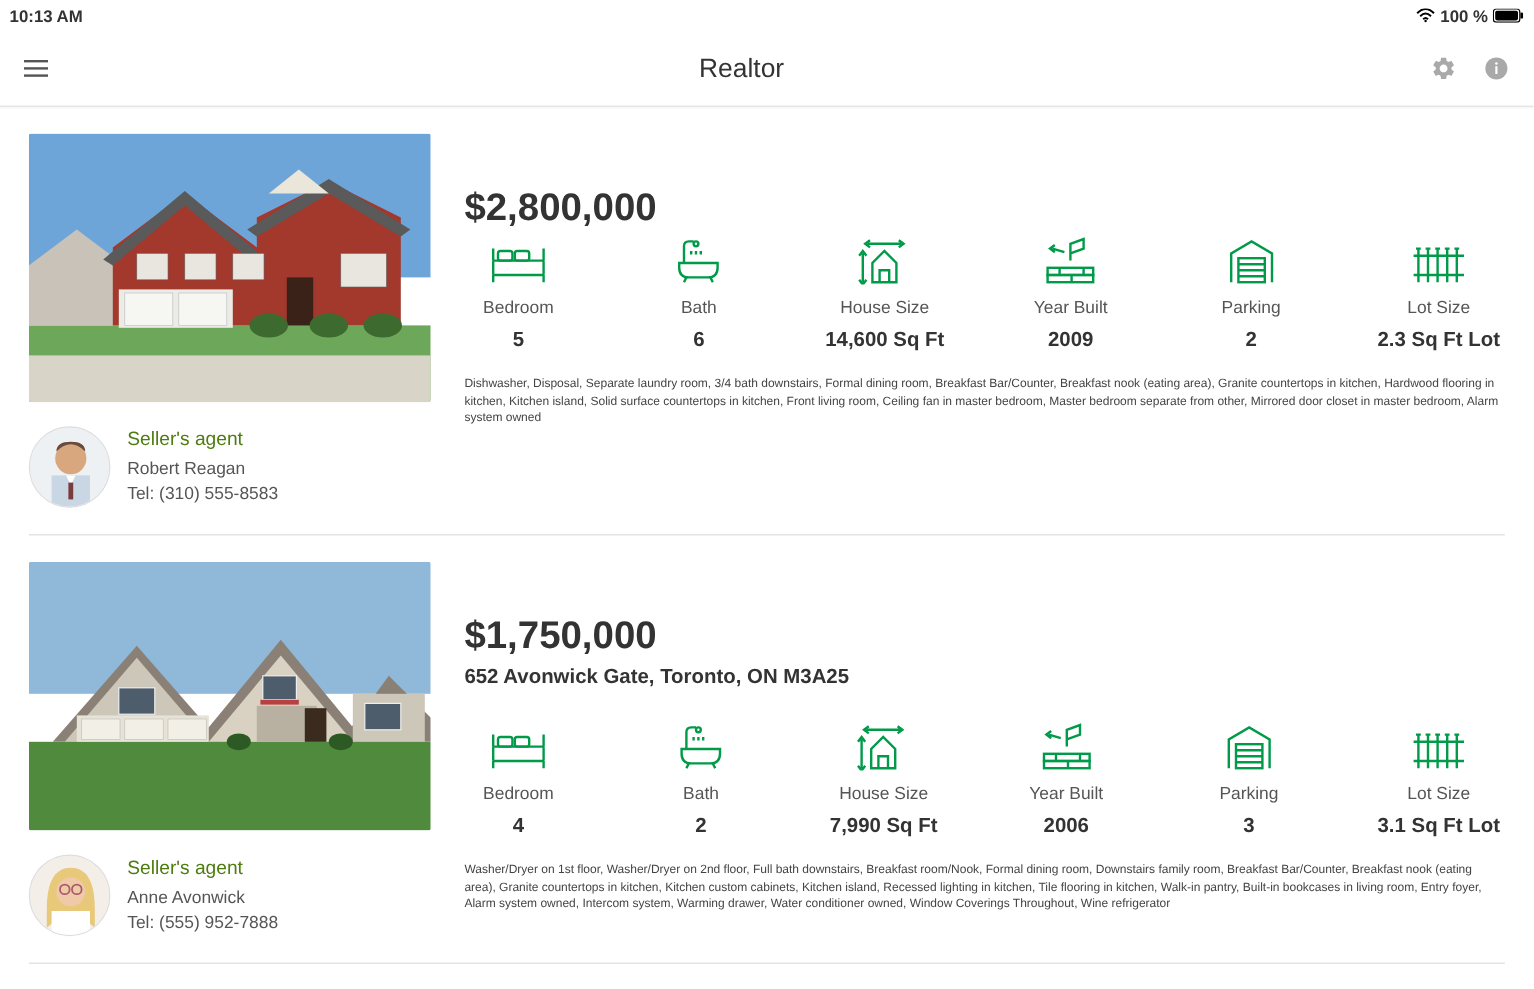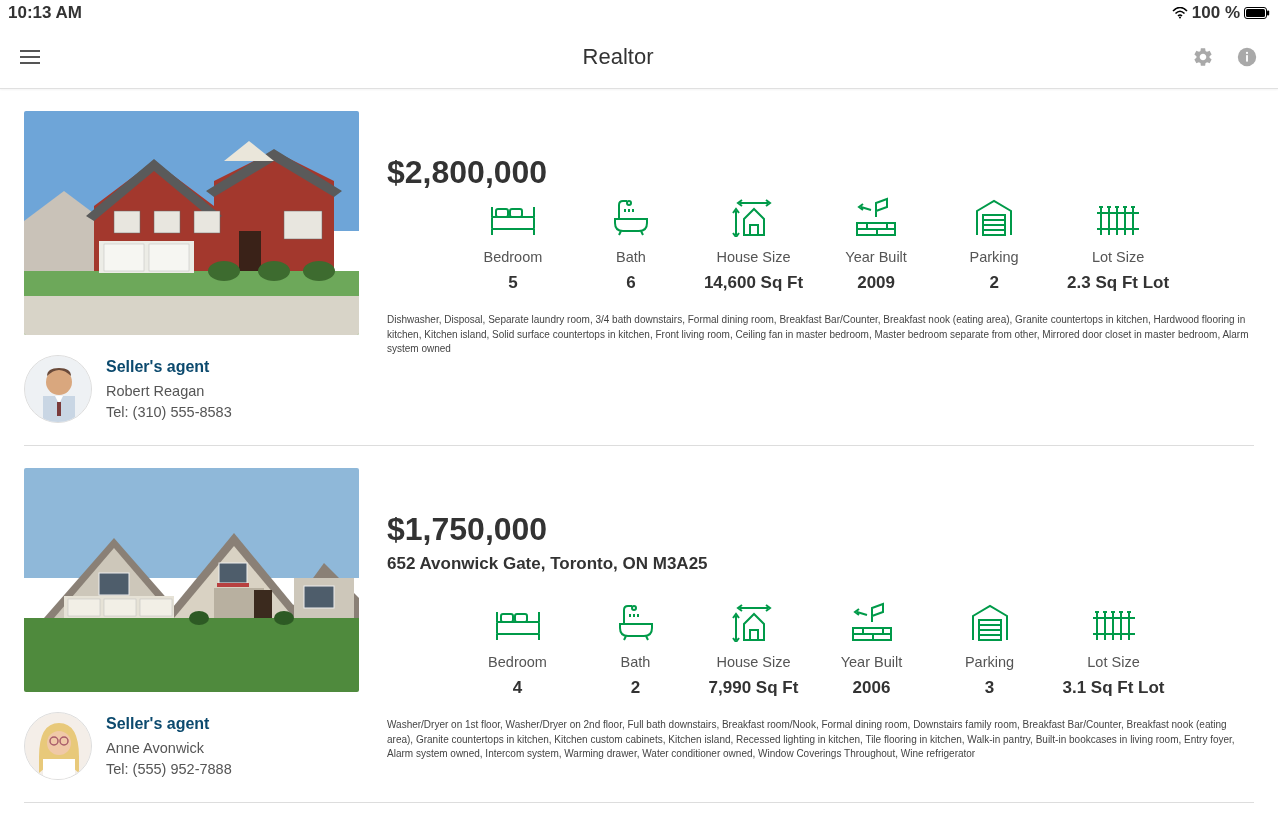--- a/index.html
+++ b/index.html
@@ -1,46 +1,46 @@
 <!DOCTYPE html>
 <html><head>
 <meta charset="utf-8">
 <style>
   * { box-sizing: border-box; margin: 0; padding: 0; }
   html, body { width: 1278px; height: 824px; font-family: "Helvetica Neue", Arial, sans-serif; background: #fff; color: #333; }
   
   
-  .status-bar { height: 25px; display: flex; align-items: center; justify-content: space-between; padding: 0 8px; font-size: 17px; font-weight: 600; }
+  .status-bar { height: 25px; display: flex; align-items: center; justify-content: space-between; padding: 0 8px; font-size: 14px; font-weight: 600; }
   .status-right { display: flex; align-items: center; gap: 4px; }
   .wifi, .battery { display: inline-flex; align-items: center; }
   
   
   .app-bar { height: 64px; display: flex; align-items: center; padding: 0 20px; border-bottom: 1px solid #e0e0e0; box-shadow: 0 1px 2px rgba(0,0,0,0.05); }
   .menu-btn { width: 24px; height: 24px; cursor: pointer; display: flex; flex-direction: column; justify-content: center; gap: 4px; }
   .menu-btn span { display: block; height: 2px; background: #555; width: 20px; }
   .app-title { flex: 1; text-align: center; font-size: 22px; color: #333; }
   .app-actions { display: flex; gap: 22px; }
   .icon-btn { width: 22px; height: 22px; cursor: pointer; color: #a9a9a9; }
   
   
   .listings { padding: 22px 24px 0 24px; height: calc(824px - 25px - 64px); overflow-y: auto; }
   .listing { display: flex; gap: 28px; padding-bottom: 22px; margin-bottom: 22px; border-bottom: 1px solid #ddd; }
   .listing-left { width: 335px; flex-shrink: 0; }
   .house-img { width: 335px; height: 224px; border-radius: 2px; overflow: hidden; position: relative; }
   .agent { display: flex; align-items: center; gap: 14px; margin-top: 20px; }
   .agent-avatar { width: 68px; height: 68px; border-radius: 50%; border: 1px solid #ddd; background: #eee; overflow: hidden; flex-shrink: 0; }
   .agent-info { font-size: 14.5px; line-height: 1.4; }
-  .agent-role { font-weight: 700; font-size: 16px; color: #0c4a6e; margin-bottom: 3px; }
+  .agent-role { font-weight: 400; font-size: 16px; color: #4d7c0f; margin-bottom: 3px; }
   .agent-name, .agent-tel { color: #555; }
   
   .listing-right { flex: 1; margin-top: 43px; }
   .price { font-size: 32px; font-weight: 700; color: #333; margin-bottom: 6px; }
   .address { font-size: 17px; font-weight: 600; color: #333; margin-bottom: 28px; }
   
-  .stats { display: flex; justify-content: center; margin-bottom: 20px; padding-right: 4px; gap: 28px; }
+  .stats { display: flex; justify-content: space-between; margin-bottom: 20px; padding-right: 4px; gap: 28px; }
   .stat { display: flex; flex-direction: column; align-items: center; min-width: 90px; }
   .stat-icon { height: 40px; display: flex; align-items: flex-end; justify-content: center; margin-bottom: 12px; color: #009a49; }
   .stat-label { font-size: 14.5px; color: #555; margin-bottom: 8px; }
   .stat-value { font-size: 17px; font-weight: 700; color: #333; }
   
   .description { font-size: 10px; line-height: 1.45; color: #444; }
   
   svg { stroke: currentColor; fill: none; }
 </style>
 </head>

